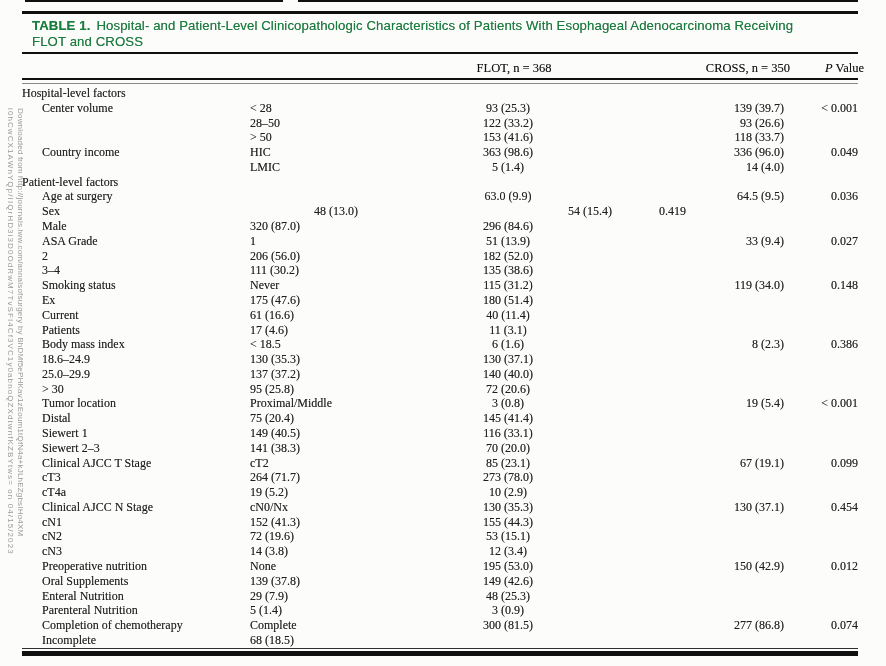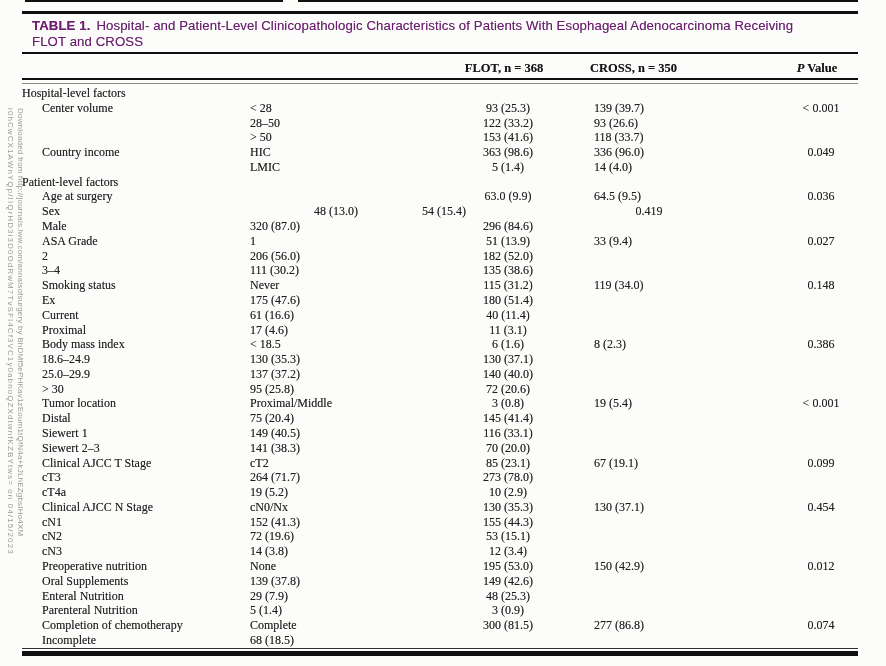--- a/index.html
+++ b/index.html
@@ -18,35 +18,35 @@
   .rule-heavy-top{left:22px;top:11px;width:836px;height:3px;}
   .rule-mid{left:22px;top:52px;width:836px;height:2px;}
   .rule-underhead{left:22px;top:78px;width:836px;height:2px;}
   .rule-underhead-thin{left:22px;top:83px;width:836px;height:1px;background:#8a8a8a;}
   .rule-bottom-thin{left:22px;top:648px;width:836px;height:1px;background:#2e2e2e;}
   .rule-bottom-thick{left:22px;top:651px;width:836px;height:5px;}
   
   .title{
     position:absolute;left:32px;top:18px;width:815px;
     font-family:"Liberation Sans","DejaVu Sans",sans-serif;
-    font-size:13.2px;line-height:16px;color:#701a75;
+    font-size:13.2px;line-height:16px;color:#15803d;
     letter-spacing:.1px;
   }
   .title .t-label{font-weight:bold;margin-right:6px;}
   
   .cols{display:flex;}
   .c-label{width:228px;}
   .c-cat{width:172px;}
   .c-flot{width:172px;text-align:center;}
-  .c-cross{width:190px;text-align:left;}
-  .c-p{width:74px;text-align:center;padding-right:0;}
+  .c-cross{width:190px;text-align:right;}
+  .c-p{width:74px;text-align:right;padding-right:0;}
   
   .header-row{
-    position:absolute;left:18px;top:60px;width:836px;height:16px;
-    font-size:12.5px;font-weight:bold;line-height:16px;color:#141414;
+    position:absolute;left:28px;top:60px;width:836px;height:16px;
+    font-size:12.5px;font-weight:normal;line-height:16px;color:#141414;
   }
   .header-row .pv i{font-style:italic;}
   
   .tbody{position:absolute;left:22px;top:86px;width:836px;}
   .trow{height:14.79px;font-size:12px;line-height:14.79px;white-space:nowrap;}
   .trow .cell{overflow:visible;}
   .trow.item .c-label{padding-left:20px;box-sizing:border-box;}
   .trow.section .c-label{padding-left:0;}
   
   .tbody,.header-row,.title{text-shadow:0 0 .4px rgba(20,20,20,.45);}
@@ -201,21 +201,21 @@
         <div class="cell c-p"></div>
       </div>
       <div class="trow cols item">
         <div class="cell c-label">Current</div>
         <div class="cell c-cat">61 (16.6)</div>
         <div class="cell c-flot">40 (11.4)</div>
         <div class="cell c-cross"></div>
         <div class="cell c-p"></div>
       </div>
       <div class="trow cols item">
-        <div class="cell c-label">Proximal</div>
+        <div class="cell c-label">Patients</div>
         <div class="cell c-cat">17 (4.6)</div>
         <div class="cell c-flot">11 (3.1)</div>
         <div class="cell c-cross"></div>
         <div class="cell c-p"></div>
       </div>
       <div class="trow cols item">
         <div class="cell c-label">Body mass index</div>
         <div class="cell c-cat">&lt; 18.5</div>
         <div class="cell c-flot">6 (1.6)</div>
         <div class="cell c-cross">8 (2.3)</div>

